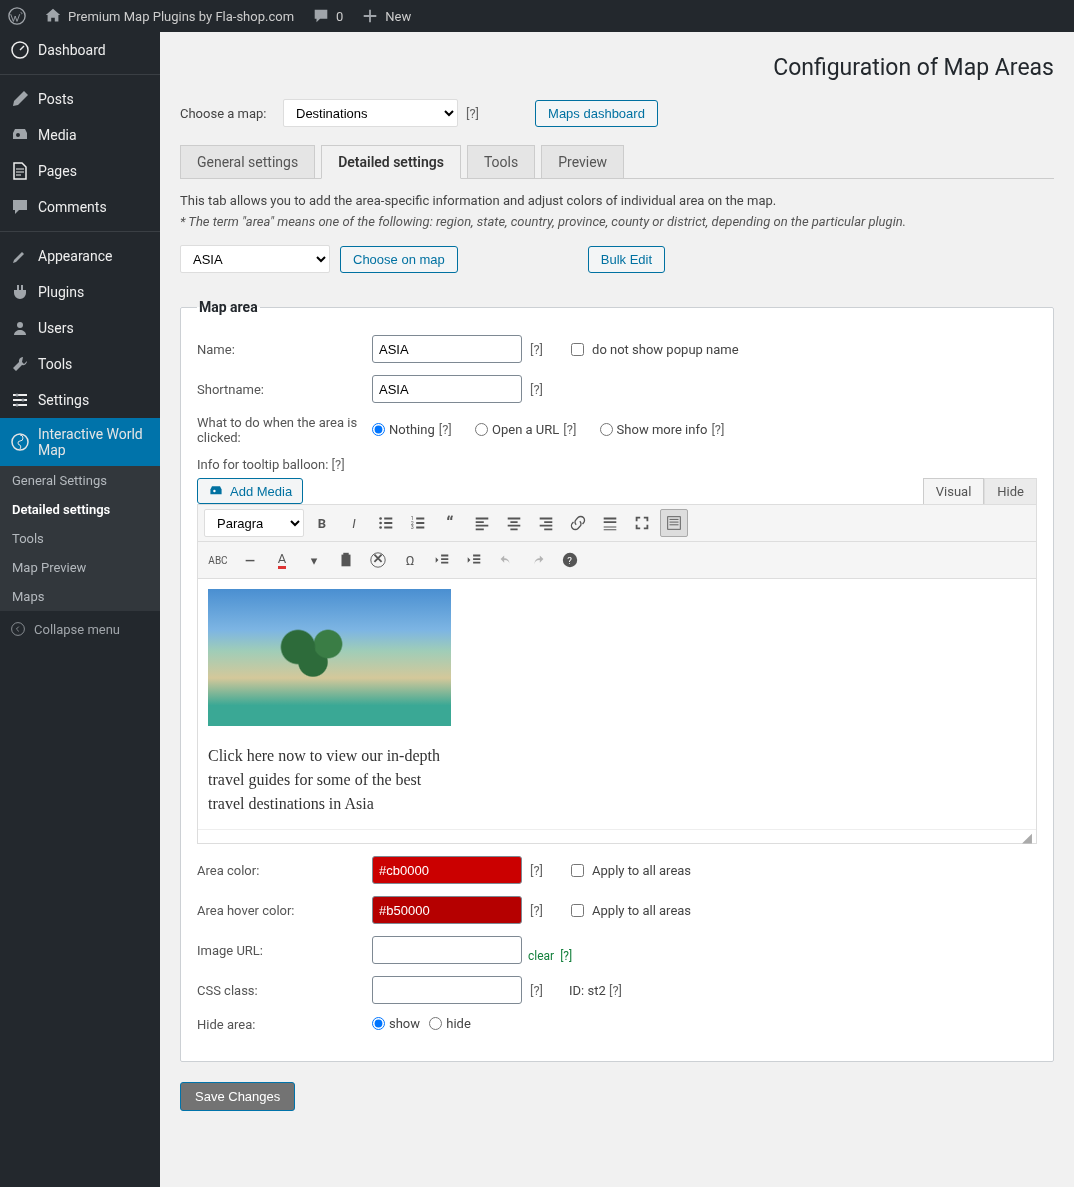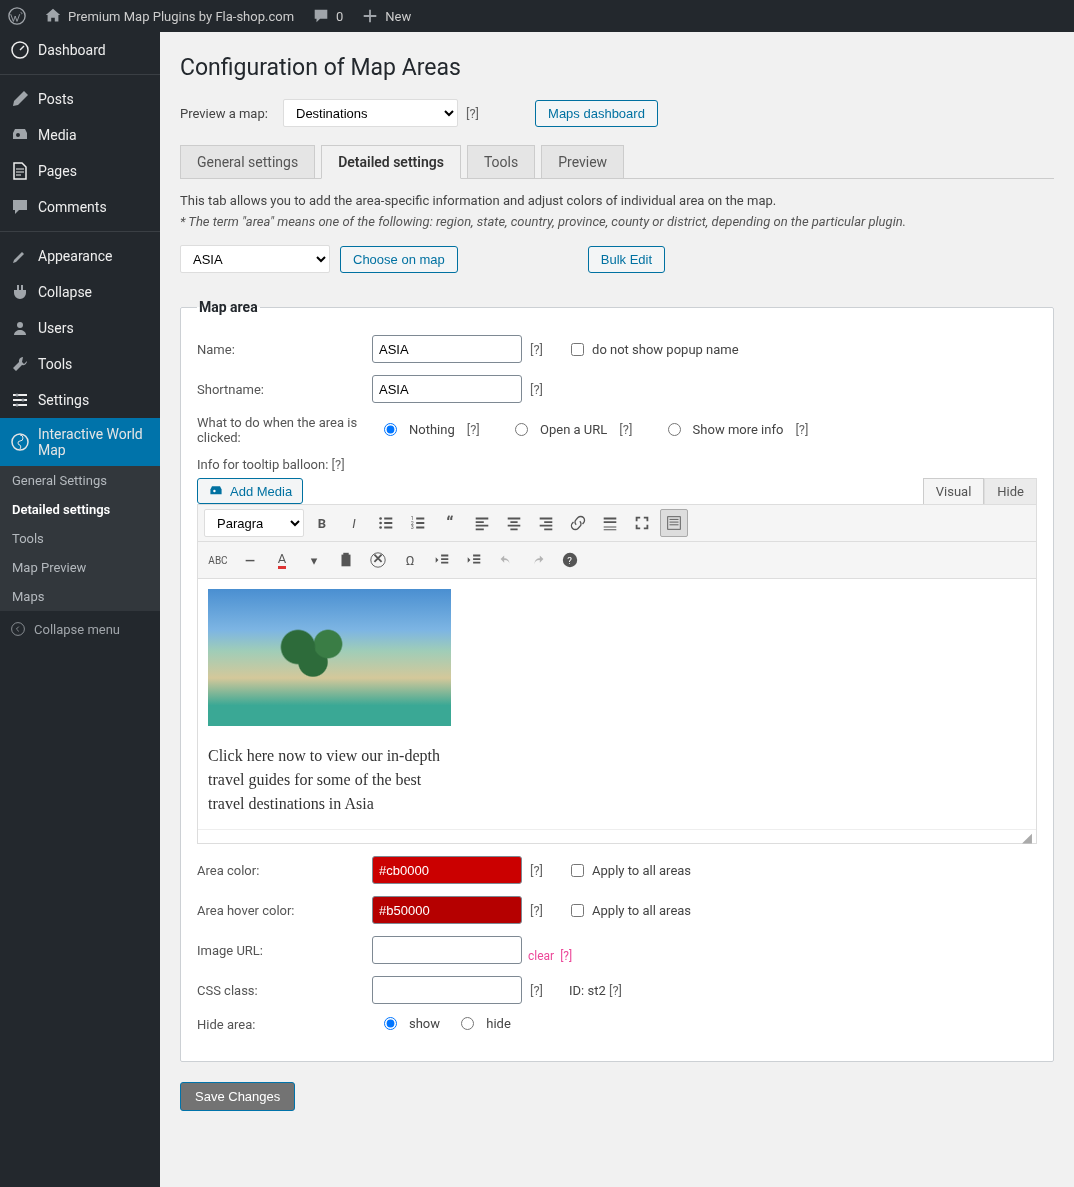--- a/index.html
+++ b/index.html
@@ -15,62 +15,62 @@
 .menu-item svg { width: 20px; height: 20px; fill: #a0a5aa; margin-right: 8px; flex-shrink: 0; }
 .menu-item.active { background: #0073aa; color: #e5e5e5; position: relative; }
 .menu-item.active svg { fill: #fff; }
 .menu-item.active::after { content: ""; position: absolute; right: -8px; top: 50%; transform: translateY(-50%); border: 8px solid transparent; border-right-color: #f1f1f1; }
 .submenu { background: #32373c; }
 .submenu-item { padding: 7px 12px; color: #b4b9be; font-size: 13px; cursor: pointer; }
 .submenu-item.active { color: #fff; font-weight: 600; }
 .collapse { padding: 10px; color: #a0a5aa; display: flex; align-items: center; cursor: pointer; font-size: 13px; }
 .collapse svg { width: 16px; height: 16px; fill: #a0a5aa; margin-right: 8px; }
 .main { flex: 1; padding: 10px 20px 40px; }
-h1 { font-size: 23px; font-weight: 400; color: #23282d; margin: 12px 0 18px; }
+h1 { font-size: 23px; font-weight: 400; color: #23282d; margin: 12px 0 18px; text-align: right; }
 .row { display: flex; align-items: center; gap: 8px; margin-bottom: 18px; flex-wrap: wrap; }
 label.lbl { min-width: 95px; color: #444; }
 select { height: 28px; border: 1px solid #ddd; background: #fff; padding: 0 24px 0 8px; font-size: 13px; border-radius: 2px; }
 .help { color: #666; cursor: pointer; }
 .btn { border: 1px solid #0071a1; background: #f3f5f6; color: #0071a1; padding: 5px 12px; border-radius: 3px; cursor: pointer; font-size: 13px; }
 .btn.primary { background: #737373; color: #fff; border-color: #0073aa; padding: 6px 14px; }
 .tabs { display: flex; border-bottom: 1px solid #ccc; margin-top: 16px; }
 .tab { background: #e5e5e5; border: 1px solid #ccc; padding: 8px 16px; margin-right: 6px; margin-bottom: -1px; color: #555; cursor: pointer; font-size: 14px; }
 .tab.active { background: #f1f1f1; border-bottom-color: #f1f1f1; font-weight: 600; color: #333; }
 .tab-desc { margin: 14px 0 6px; color: #444; font-size: 13px; }
 .tab-note { font-style: italic; color: #555; font-size: 13px; margin-bottom: 16px; }
 .area-row { display: flex; gap: 10px; align-items: center; }
 .area-row select { width: 150px; }
 .spacer { flex: 1; max-width: 110px; }
 .postbox { background: #fff; border: 1px solid #ccd0d4; margin-top: 18px; padding: 0 16px 28px; border-radius: 2px; }
 .postbox legend { font-weight: 700; color: #23282d; padding: 8px 2px; font-size: 14px; }
 .form-row { display: flex; align-items: center; margin-top: 12px; }
 .form-row .flabel { width: 175px; color: #555; font-size: 13px; }
 .form-row input[type="text"] { width: 150px; height: 28px; border: 1px solid #7e8993; padding: 0 6px; font-size: 13px; border-radius: 3px; }
-.radio-group label { margin-right: 20px; display: inline-flex; align-items: center; gap: 12px; margin-left: 12px; }
+.radio-group label { margin-right: 20px; display: inline-flex; align-items: center; gap: 4px; }
 .info-label { margin-top: 12px; color: #555; font-size: 13px; }
 .add-media-row { margin-top: 6px; display: flex; align-items: center; }
 .btn-media { border: 1px solid #0071a1; background: #f3f5f6; color: #0071a1; padding: 4px 10px; border-radius: 3px; display: inline-flex; align-items: center; gap: 6px; cursor: pointer; font-size: 13px; }
 .editor-tabs { margin-left: auto; display: flex; }
 .etab { border: 1px solid #ddd; border-bottom: none; padding: 5px 12px; background: #ebebeb; color: #555; cursor: pointer; font-size: 13px; }
 .etab.active { background: #f5f5f5; border-color: #ccc; }
 .editor { border: 1px solid #ddd; background: #fff; margin-top: 0; }
 .toolbar { border-bottom: 1px solid #ddd; padding: 4px 6px; display: flex; align-items: center; gap: 4px; flex-wrap: wrap; background: #f5f5f5; }
 .toolbar select { height: 28px; width: 100px; }
 .tb-btn { width: 28px; height: 28px; display: flex; align-items: center; justify-content: center; cursor: pointer; color: #555; border-radius: 2px; }
 .tb-btn.active { background: #ddd; border: 1px solid #aaa; }
 .tb-btn svg { width: 18px; height: 18px; fill: #555; }
 .toolbar2 { border-bottom: 1px solid #ddd; padding: 4px 6px; display: flex; align-items: center; gap: 4px; background: #f5f5f5; }
 .content-area { position: relative; height: 250px; overflow-y: scroll; padding: 10px; font-family: Georgia, serif; font-size: 16px; color: #333; }
 .content-area .beach { width: 243px; height: 137px; background: linear-gradient(180deg, #4a8fd1 0%, #7db5e3 30%, #9fcdb8 45%, #d4c89a 65%, #3aa895 85%); position: relative; margin-bottom: 18px; }
 .content-area .beach::before { content: ""; position: absolute; left: 60px; top: 40px; width: 100px; height: 60px; background: radial-gradient(circle at 30% 30%, #2d6b3a 20%, transparent 22%), radial-gradient(circle at 60% 25%, #3a7d45 18%, transparent 20%), radial-gradient(circle at 45% 55%, #2d6b3a 22%, transparent 24%); }
 .content-area p { line-height: 1.5; max-width: 250px; }
 .resize { height: 14px; background: #fff; border-top: 1px solid #eee; cursor: ns-resize; text-align: right; padding-right: 4px; color: #aaa; }
 .color-input { width: 150px; height: 28px; color: #fff; border: 1px solid #7e8993; padding: 0 6px; font-size: 13px; border-radius: 3px; }
 .chk-apply { margin-left: 20px; display: inline-flex; align-items: center; gap: 8px; }
-.small { font-size: 12px; color: #ec4899; margin-left: 6px; cursor: pointer; margin-top: 12px; }
+.small { font-size: 12px; color: #15803d; margin-left: 6px; cursor: pointer; margin-top: 12px; }
 </style>
 </head>
 <body>
 
 <div class="topbar">
   <div class="item">
       <svg viewBox="0 0 20 20" width="18" height="18">
         <circle cx="10" cy="10" r="9" fill="none" stroke="#a0a5aa" stroke-width="1.5"></circle>
         <path d="M3 8l3 8 2-6 2 6 3-8M14 6c1 0 2 1 1 2" stroke="#a0a5aa" fill="none"></path>
       </svg>
@@ -132,21 +132,21 @@
     <div class="menu-item sep">
         <svg viewBox="0 0 20 20">
           <path d="M4 14l8-8 2 2-8 8-3 1z"></path>
         </svg>
         <span>Appearance</span>
       </div>
     <div class="menu-item">
         <svg viewBox="0 0 20 20">
           <path d="M7 3v5H4v3a6 6 0 0012 0V8h-3V3h-2v5H9V3z"></path>
         </svg>
-        <span>Collapse</span>
+        <span>Plugins</span>
       </div>
     <div class="menu-item">
         <svg viewBox="0 0 20 20">
           <circle cx="10" cy="7" r="3"></circle>
           <path d="M4 17c0-3 3-5 6-5s6 2 6 5z"></path>
         </svg>
         <span>Users</span>
       </div>
     <div class="menu-item">
         <svg viewBox="0 0 20 20">
@@ -183,21 +183,21 @@
           <path d="M11 7l-3 3 3 3" stroke="currentColor" fill="none"></path>
         </svg>
         <span>Collapse menu</span>
       </div>
   </div>
 
   <div class="main">
     <h1>Configuration of Map Areas</h1>
 
     <div class="row">
-      <label class="lbl">Preview a map:</label>
+      <label class="lbl">Choose a map:</label>
       <select style="width:175px;"><option>Destinations</option></select>
       <span class="help">[?]</span>
       <span style="width:40px;"></span>
       <button class="btn">Maps dashboard</button>
     </div>
 
     <div class="tabs">
       <div class="tab">General settings</div>
       <div class="tab active">Detailed settings</div>
       <div class="tab">Tools</div>

